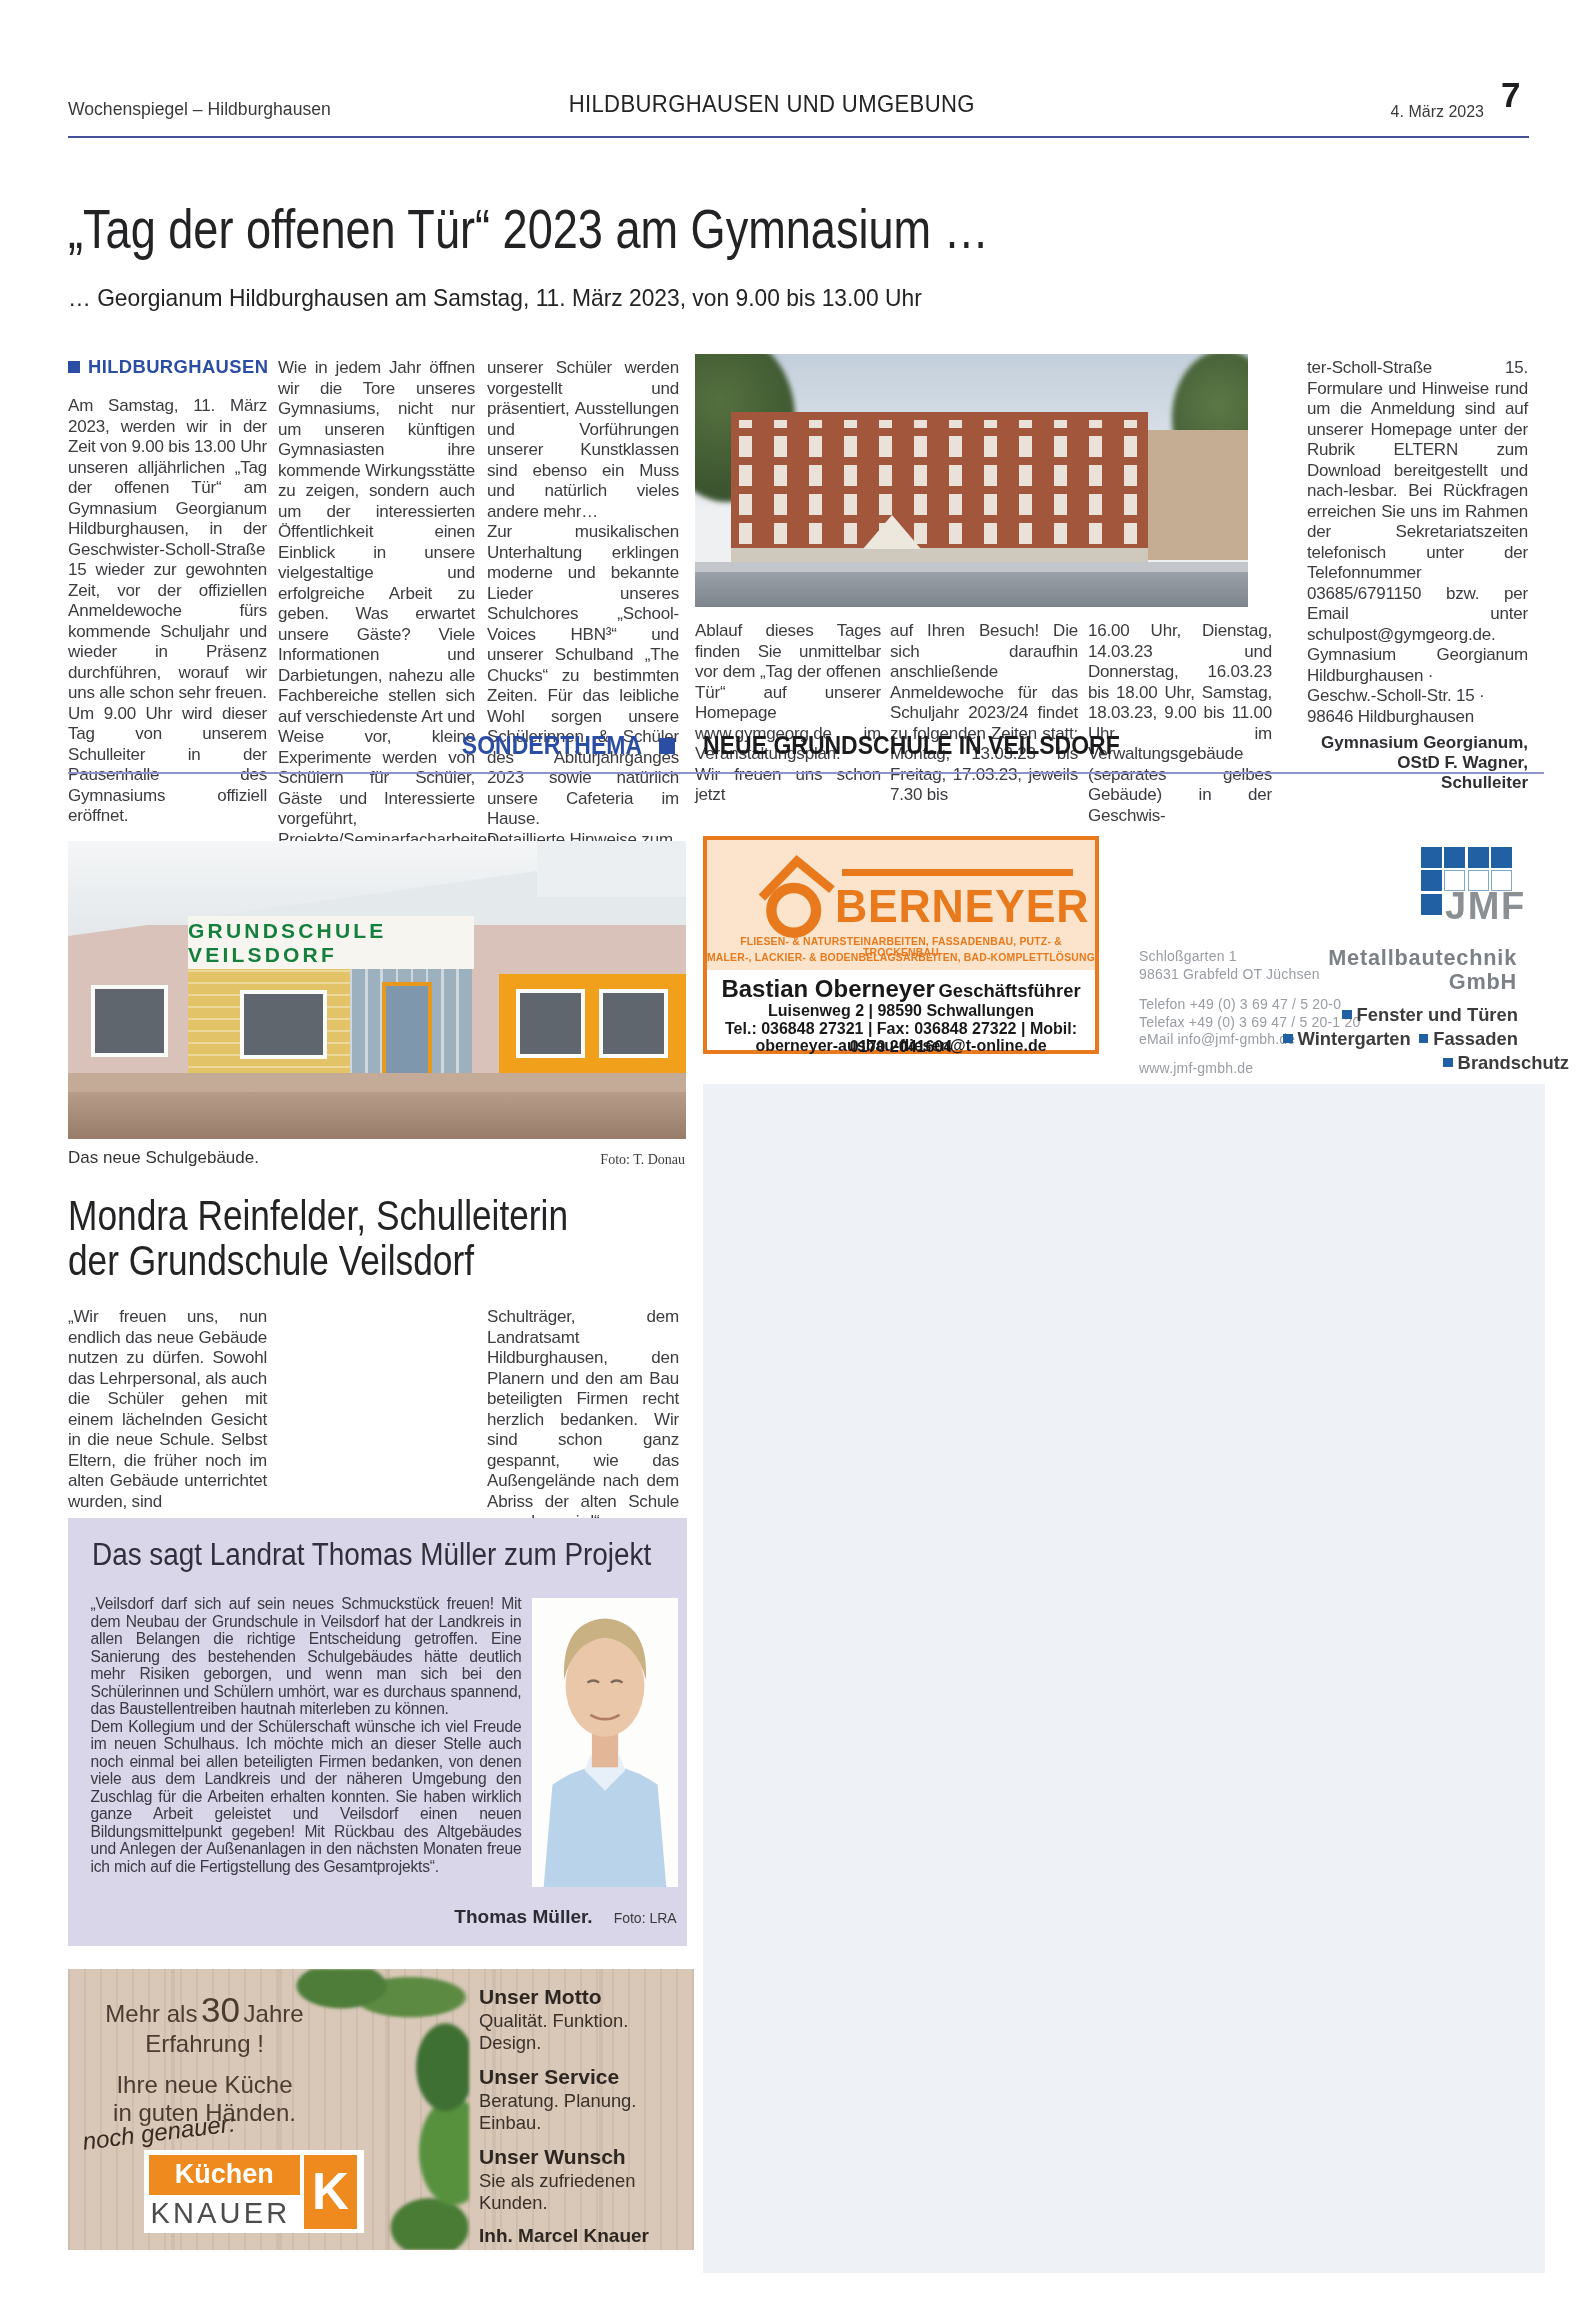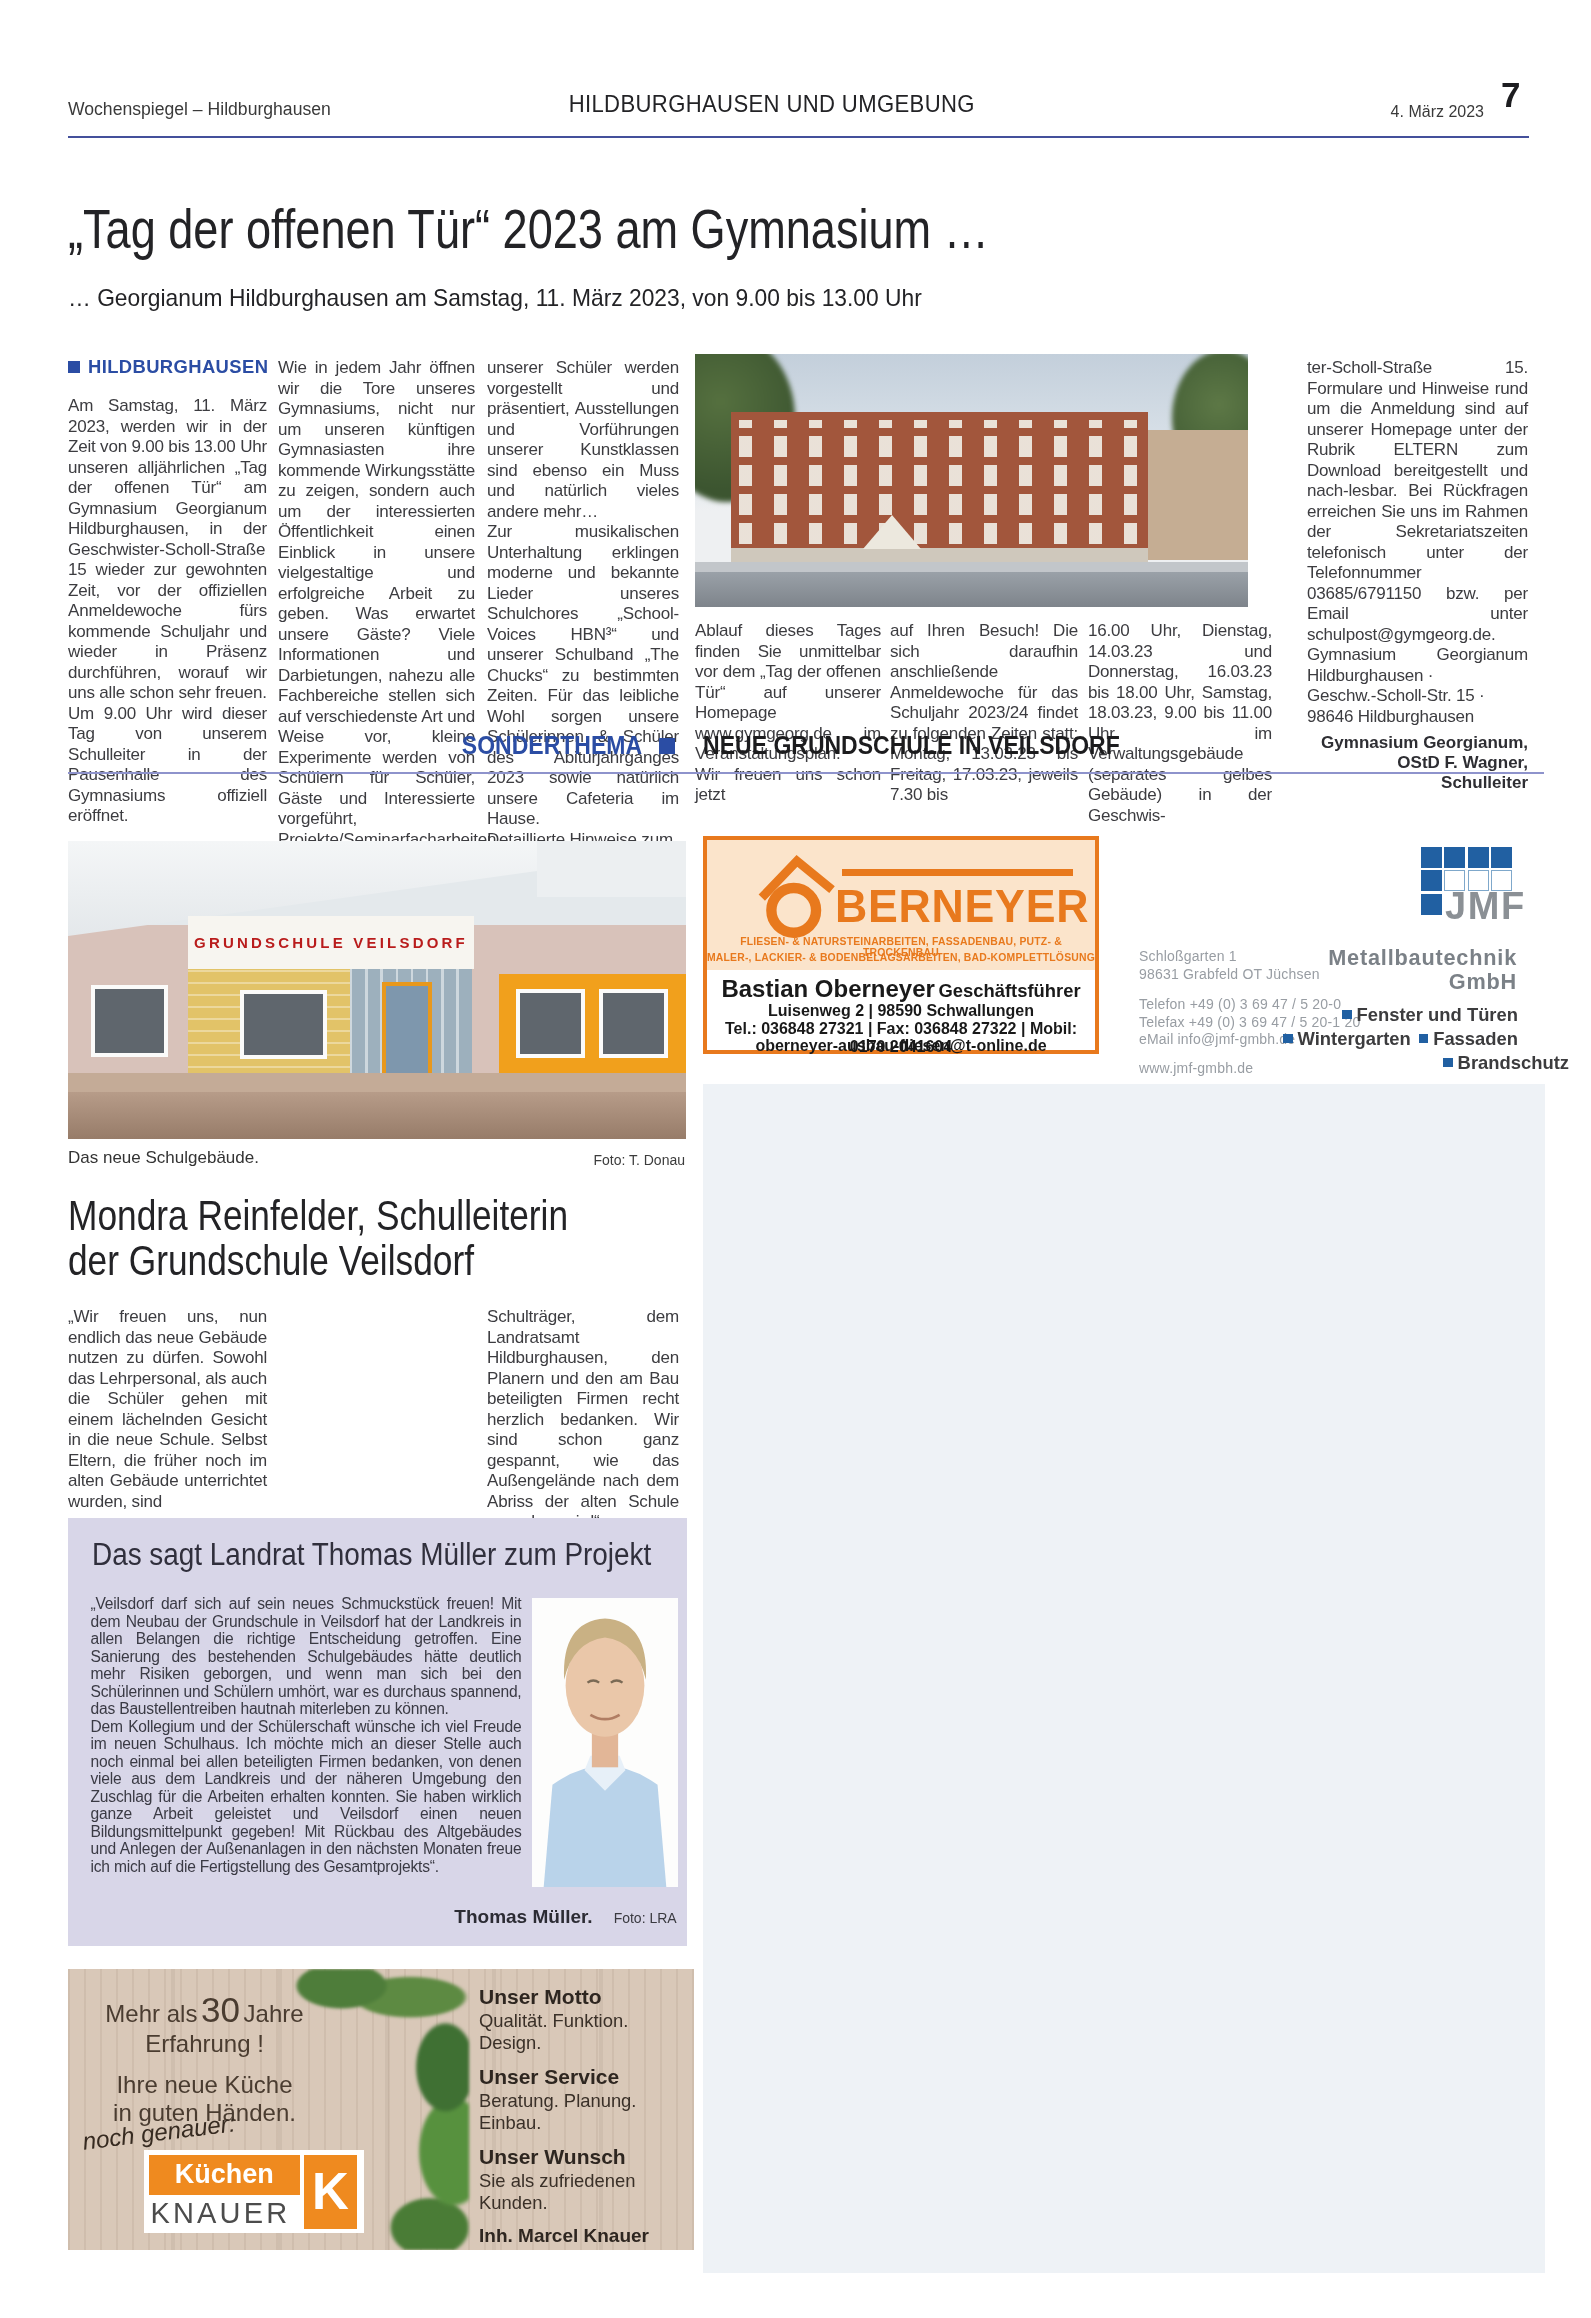--- a/index.html
+++ b/index.html
@@ -33,32 +33,32 @@
   .p1-base{position:absolute;background:#cfc8bc;}
   .p1-gable{position:absolute;background:#ece8de;clip-path:polygon(50% 0,0 100%,100% 100%);}
   .p1-street{position:absolute;left:0;right:0;bottom:0;background:linear-gradient(180deg,#9aa1a8,#7e848b);}
   .p1-walk{position:absolute;left:0;right:0;background:#c2c6ca;}
   
   .photo2{position:absolute;overflow:hidden;background:#d8c2ba;}
   .gs-sky{position:absolute;left:0;right:0;top:0;background:#e4e9ec;}
   .gs-hall{position:absolute;background:linear-gradient(180deg,#f4f6f7,#e3e7ea);
       clip-path:polygon(0 0,100% 0,100% 30%,0 95%);}
   .gs-sign{position:absolute;background:#f7f5f0;display:flex;align-items:center;justify-content:center;}
-  .gs-sign span{color:#b91c1c;font-weight:bold;font-size:15px;letter-spacing:3.2px;}
+  .gs-sign span{color:#15803d;font-weight:bold;font-size:21px;letter-spacing:3.2px;}
   .gs-brick{position:absolute;background:
       repeating-linear-gradient(0deg,rgba(255,255,255,.35) 0 1.6px,transparent 1.6px 12px),#e2c368;}
   .gs-win{position:absolute;background:#5f666d;border:4.8px solid #fbfbfa;}
   .gs-entry{position:absolute;background:
       repeating-linear-gradient(90deg,rgba(255,255,255,.5) 0 2.4px,transparent 2.4px 15.2px),#9db0bd;}
   .gs-door{position:absolute;border:4px solid #e8981c;background:#7e97ad;}
   .gs-orange{position:absolute;background:#f1a01c;}
   .gs-pave{position:absolute;left:0;right:0;bottom:0;background:linear-gradient(180deg,#b79c89,#977c69);}
   .gs-walkline{position:absolute;left:0;right:0;background:#c4ab97;}
   .caption{position:absolute;font-size:17px;color:#333;}
-  .credit{position:absolute;font-size:14px;color:#3c3c3c;text-align:right;}
+  .credit{position:absolute;font-size:14px;color:#3c3c3c;text-align:right;font-family:Liberation Serif, serif;}
   
   .sonder{position:absolute;left:0;right:0;text-align:center;}
   .sonder-inner{display:inline-flex;align-items:center;gap:9.6px;}
   .sonder-label{color:var(--accent_blue);font-weight:bold;font-size:25px;}
   .sonder-topic{color:#1c1c1e;font-weight:bold;font-size:25px;}
   
   .ober{position:absolute;border:4.8px solid var(--ober_orange);background:#fff;}
   .ober-top{position:absolute;left:0;right:0;top:0;background:var(--ober_peach);}
   .ober-logo{position:absolute;display:flex;align-items:flex-start;}
   .ober-brand{color:var(--ober_orange);font-weight:bold;font-size:47px;letter-spacing:0.8px;}

